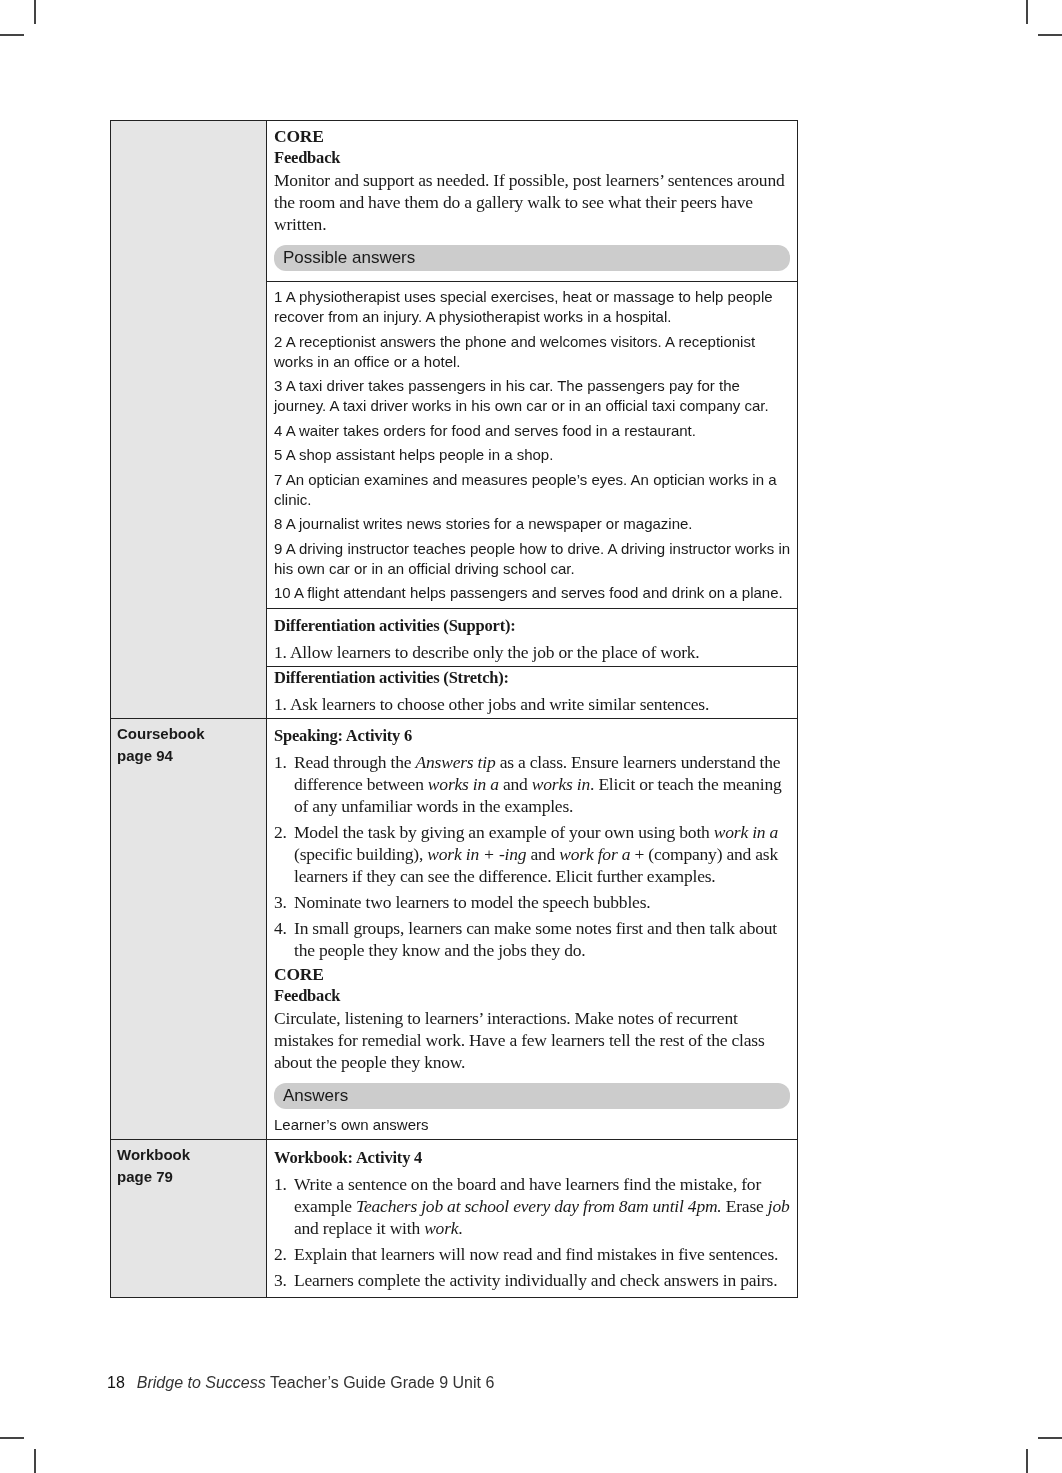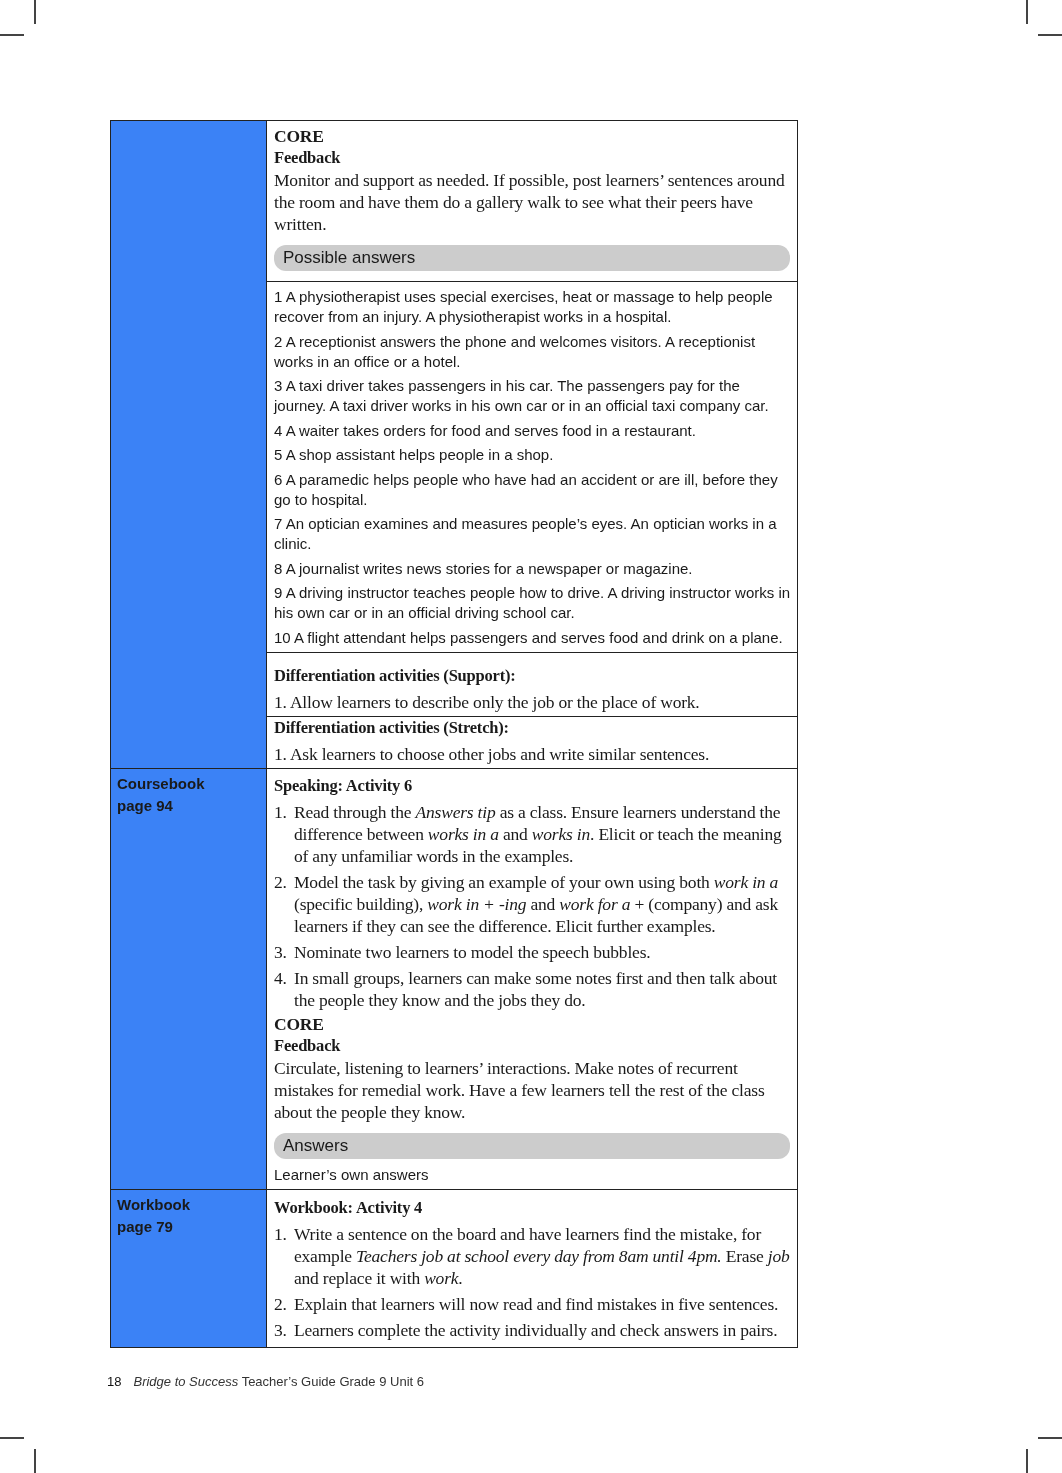--- a/index.html
+++ b/index.html
@@ -5,41 +5,41 @@
     html, body { margin: 0; padding: 0; background: #ffffff; }
     body { width: 1062px; height: 1473px; position: relative; overflow: hidden; color: #1a1a1a; }
     .crop { position: absolute; background: #444; }
     .table {
       position: absolute; left: 110px; top: 120px; width: 688px;
       border: 1.5px solid #222; box-sizing: border-box;
     }
     .row { display: flex; border-top: 1.5px solid #222; }
     .row:first-child { border-top: none; }
     .lcol {
-      width: 156px; flex: none; background: #3b82f6; border-right: 1.5px solid #222;
+      width: 156px; flex: none; background: #e5e5e5; border-right: 1.5px solid #222;
       box-sizing: border-box; padding: 4px 6px;
       font-family: "Liberation Sans", sans-serif; font-weight: bold; font-size: 15px; line-height: 22px;
     }
     .rcol { flex: 1; min-width: 0; }
     .cell { padding: 4px 6px 4px 7px; border-top: 1.5px solid #222; }
     .cell:first-child { border-top: none; }
     .serif { font-family: "Liberation Serif", serif; font-size: 17.5px; line-height: 22px; letter-spacing: -0.2px; }
     .bold { font-weight: bold; }
     .band {
       background: #cccccc; font-family: "Liberation Sans", sans-serif; font-size: 17px;
       padding: 1px 9px; margin: 10px 0 6px 0; line-height: 24px; margin-right: 1px; border-radius: 12px;
     }
     .ans { font-family: "Liberation Sans", sans-serif; font-size: 15px; line-height: 20px; margin-bottom: 4.5px; }
     .ol-item { display: flex; margin-top: 4px; }
     .ol-num { width: 20px; flex: none; }
     .ol-text { flex: 1; }
     i { font-style: italic; }
     .footer {
       position: absolute; left: 107px; top: 1374px;
-      font-family: "Liberation Sans", sans-serif; font-size: 13px; color: #333;
+      font-family: "Liberation Sans", sans-serif; font-size: 16px; color: #333;
     }
     .footer .num { margin-right: 12px; color: #111; }
   </style>
 </head>
 <body>
 
 <div class="crop" style="left:34px;top:0;width:2px;height:24px;"></div>
 <div class="crop" style="left:0;top:34px;width:24px;height:2px;"></div>
 <div class="crop" style="left:1026px;top:0;width:2px;height:24px;"></div>
 <div class="crop" style="left:1038px;top:34px;width:24px;height:2px;"></div>
@@ -58,27 +58,26 @@
         <div class="serif bold" style="font-size:16.5px;">Feedback</div>
         <div class="serif">Monitor and support as needed. If possible, post learners’ sentences around the room and have them do a gallery walk to see what their peers have written.</div>
         <div class="band">Possible answers</div>
       </div>
       <div class="cell" id="answers-list" style="padding-top:5px;padding-bottom:0;">
           <div class="ans">1 A physiotherapist uses special exercises, heat or massage to help people recover from an injury. A physiotherapist works in a hospital.</div>
           <div class="ans">2 A receptionist answers the phone and welcomes visitors. A receptionist works in an office or a hotel.</div>
           <div class="ans">3 A taxi driver takes passengers in his car. The passengers pay for the journey. A taxi driver works in his own car or in an official taxi company car.</div>
           <div class="ans">4 A waiter takes orders for food and serves food in a restaurant.</div>
           <div class="ans">5 A shop assistant helps people in a shop.</div>
-          <div class="ans">6 A paramedic helps people who have had an accident or are ill, before they go to hospital.</div>
           <div class="ans">7 An optician examines and measures people’s eyes. An optician works in a clinic.</div>
           <div class="ans">8 A journalist writes news stories for a newspaper or magazine.</div>
           <div class="ans">9 A driving instructor teaches people how to drive. A driving instructor works in his own car or in an official driving school car.</div>
           <div class="ans">10 A flight attendant helps passengers and serves food and drink on a plane.</div>
         </div>
-      <div class="cell" style="padding-top:12px;padding-bottom:3px;">
+      <div class="cell" style="padding-top:6px;padding-bottom:3px;">
         <div class="serif bold" style="font-size:16.5px;margin-bottom:4px;">Differentiation activities (Support):</div>
         <div class="serif">1. Allow learners to describe only the job or the place of work.</div>
       </div>
       <div class="cell" style="padding-top:0;padding-bottom:3px;">
         <div class="serif bold" style="font-size:16.5px;margin-bottom:4px;">Differentiation activities (Stretch):</div>
         <div class="serif">1. Ask learners to choose other jobs and write similar sentences.</div>
       </div>
     </div>
   </div>
 

